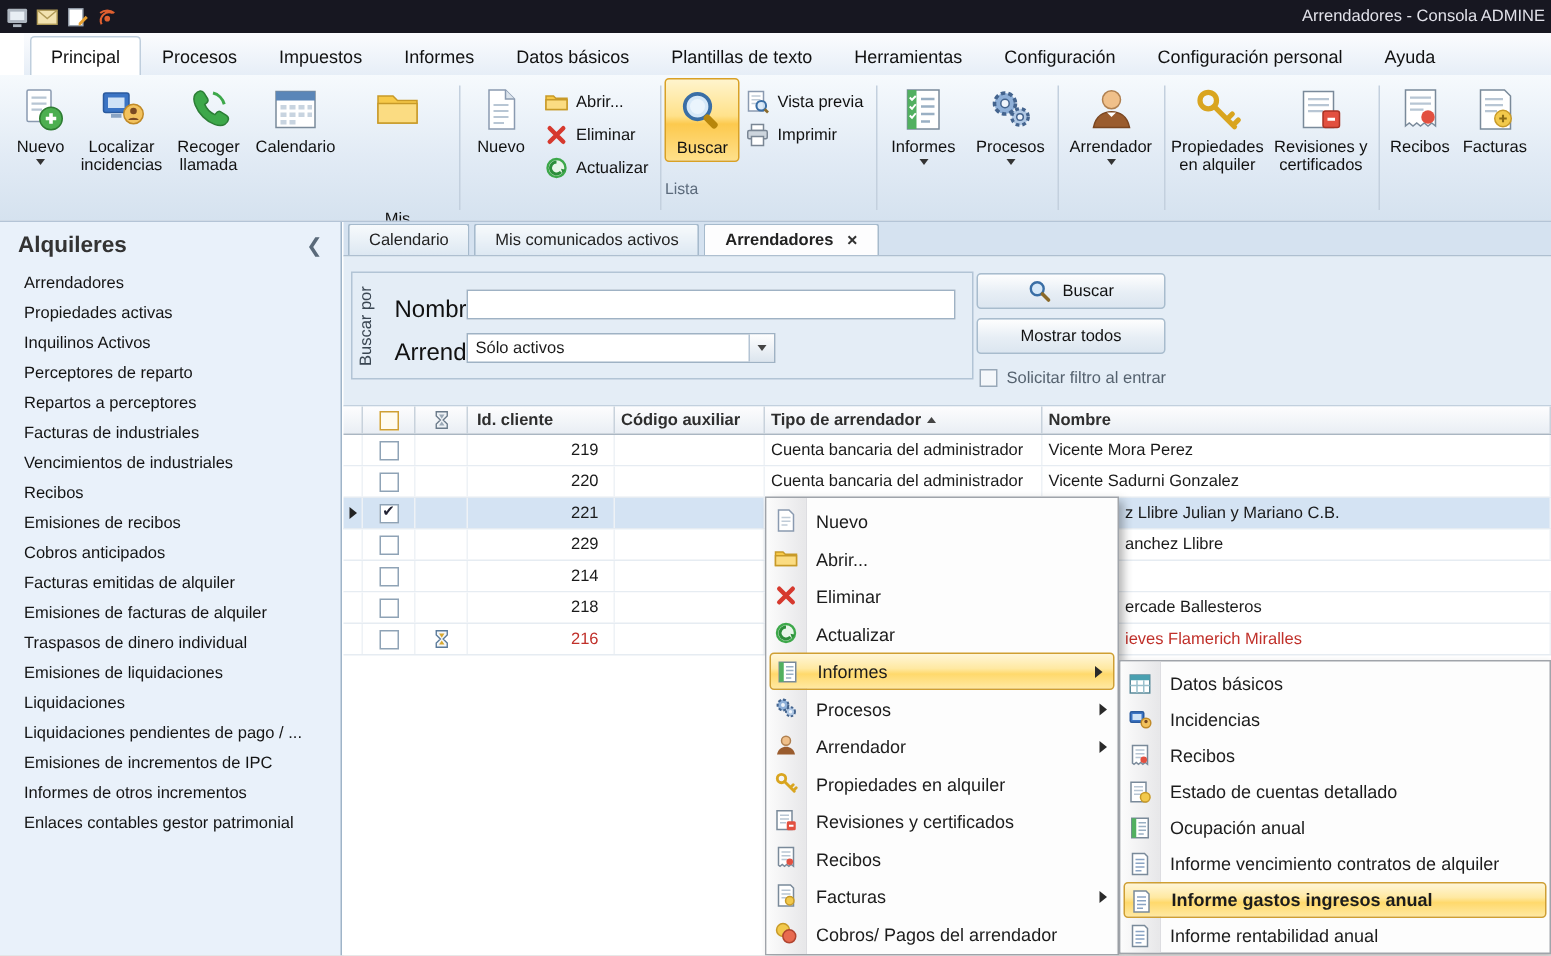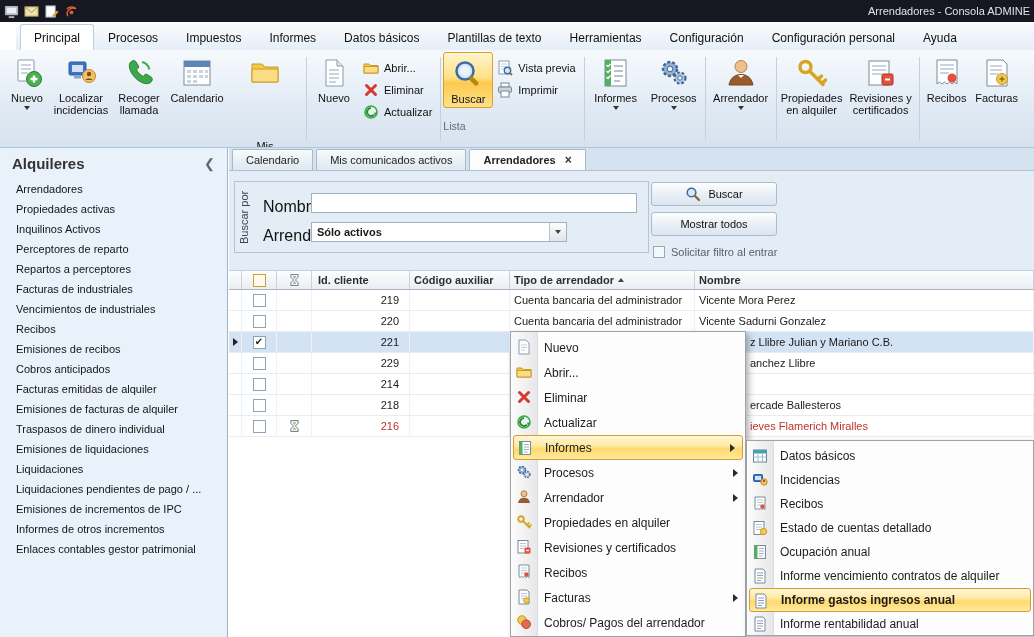--- a/index.html
+++ b/index.html
@@ -378,21 +378,21 @@
           <span class="close">×</span>
         </div>
     </div>
 
     <div class="filter">
       <div class="fgroup">
         <div class="buscar-por">Buscar por</div>
         <div class="flabel" style="left:28px; top:16px;">Nombre:</div>
         <input class="finput" style="left: 76px; top: 11px; width: 326px; height: 20px;" value="">
         <div class="flabel" style="left:28px; top:45px;">Arrendadores:</div>
-        <div class="combo" style="left:76px; top:40px; width:256px; height:20px;font-weight:bold;">
+        <div class="combo" style="left:76px; top:40px; width:206px; height:20px;">
           <span class="combo-val">Sólo activos</span>
           <span class="combo-btn">
               <span class="combo-arrow"></span>
             </span>
         </div>
       </div>
       <div class="pbtn" style="left:422px; top:11px;">
         <svg class="ico16" viewBox="0 0 16 16">
             <circle cx="6.5" cy="6.5" r="4.3" fill="#d6e8f8" stroke="#3a6ea5" stroke-width="1.6"></circle>
             <line x1="10" y1="10" x2="14" y2="14" stroke="#8a6a2a" stroke-width="2.4" stroke-linecap="round"></line>

